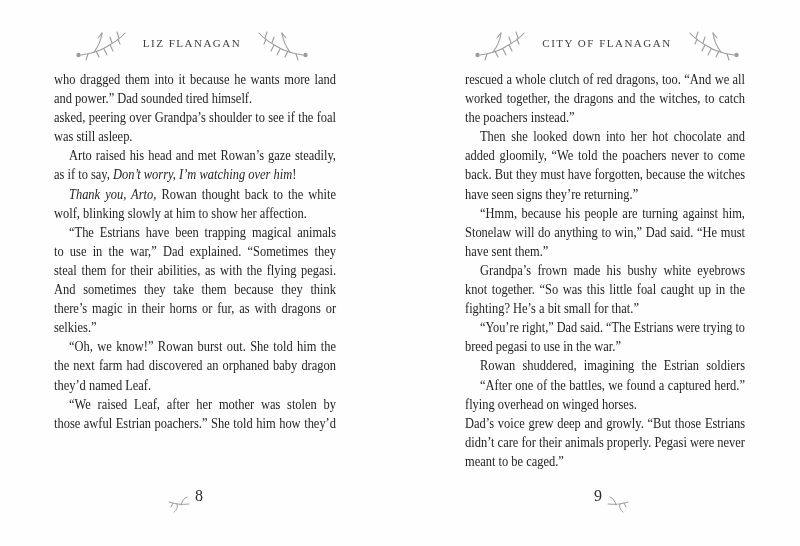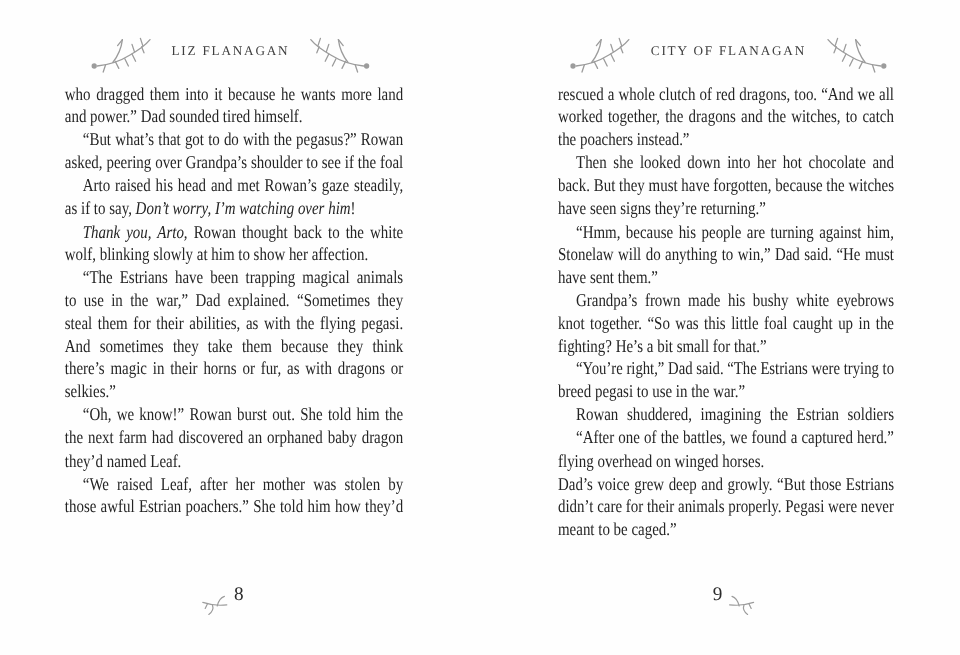--- a/index.html
+++ b/index.html
@@ -88,22 +88,22 @@
         </svg>
       <span class="head-title">LIZ FLANAGAN</span>
       <svg class="sprig mirrored" width="54" height="38" viewBox="0 0 54 38">
           <use href="#sprig-shape"></use>
         </svg>
     </header>
 
     <div class="text-col">
         <div class="line"><span class="fit" style="transform: scaleX(0.83); word-spacing: 1.88px;"><span>who dragged them into it because he wants more land</span></span></div>
         <div class="line"><span class="fit" style="transform: scaleX(0.83);"><span>and power.” Dad sounded tired himself.</span></span></div>
-        <div class="line ind"><span class="fit" style="transform: scaleX(0.83); word-spacing: 0.42px;"><span>“But what’s that got to do with the pegasus?” Rowan</span></span></div>
         <div class="line"><span class="fit" style="transform: scaleX(0.83); word-spacing: 0.17px;"><span>asked, peering over Grandpa’s shoulder to see if the foal</span></span></div>
+        <div class="line"><span class="fit" style="transform: scaleX(0.83);"><span>was still asleep.</span></span></div>
         <div class="line ind"><span class="fit" style="transform: scaleX(0.83); word-spacing: 1.12px;"><span>Arto raised his head and met Rowan’s gaze steadily,</span></span></div>
         <div class="line"><span class="fit" style="transform: scaleX(0.83);"><span>as if to say, </span><span class="it">Don’t worry, I’m watching over him</span><span>!</span></span></div>
         <div class="line ind"><span class="fit" style="transform: scaleX(0.83); word-spacing: 2.33px;"><span class="it">Thank you, Arto</span><span>, Rowan thought back to the white</span></span></div>
         <div class="line"><span class="fit" style="transform: scaleX(0.83);"><span>wolf, blinking slowly at him to show her affection.</span></span></div>
         <div class="line ind"><span class="fit" style="transform: scaleX(0.83); word-spacing: 3.35px;"><span>“The Estrians have been trapping magical animals</span></span></div>
         <div class="line"><span class="fit" style="transform: scaleX(0.83); word-spacing: 3.7px;"><span>to use in the war,” Dad explained. “Sometimes they</span></span></div>
         <div class="line"><span class="fit" style="transform: scaleX(0.83); word-spacing: 1.88px;"><span>steal them for their abilities, as with the flying pegasi.</span></span></div>
         <div class="line"><span class="fit" style="transform: scaleX(0.83); word-spacing: 5.51px;"><span>And sometimes they take them because they think</span></span></div>
         <div class="line"><span class="fit" style="transform: scaleX(0.83); word-spacing: 2.09px;"><span>there’s magic in their horns or fur, as with dragons or</span></span></div>
         <div class="line"><span class="fit" style="transform: scaleX(0.83);"><span>selkies.”</span></span></div>
@@ -131,20 +131,21 @@
       <svg class="sprig mirrored" width="54" height="38" viewBox="0 0 54 38">
           <use href="#sprig-shape"></use>
         </svg>
     </header>
 
     <div class="text-col">
         <div class="line"><span class="fit" style="transform: scaleX(0.83); word-spacing: 0.33px;"><span>rescued a whole clutch of red dragons, too. “And we all</span></span></div>
         <div class="line"><span class="fit" style="transform: scaleX(0.83); word-spacing: 1.42px;"><span>worked together, the dragons and the witches, to catch</span></span></div>
         <div class="line"><span class="fit" style="transform: scaleX(0.83);"><span>the poachers instead.”</span></span></div>
         <div class="line ind"><span class="fit" style="transform: scaleX(0.83); word-spacing: 2.94px;"><span>Then she looked down into her hot chocolate and</span></span></div>
+        <div class="line"><span class="fit" style="transform: scaleX(0.83); word-spacing: 1.99px;"><span>added gloomily, “We told the poachers never to come</span></span></div>
         <div class="line"><span class="fit" style="transform: scaleX(0.83); word-spacing: 0.03px;"><span>back. But they must have forgotten, because the witches</span></span></div>
         <div class="line"><span class="fit" style="transform: scaleX(0.83);"><span>have seen signs they’re returning.”</span></span></div>
         <div class="line ind"><span class="fit" style="transform: scaleX(0.83); word-spacing: 1.75px;"><span>“Hmm, because his people are turning against him,</span></span></div>
         <div class="line"><span class="fit" style="transform: scaleX(0.83); word-spacing: 0.68px;"><span>Stonelaw will do anything to win,” Dad said. “He must</span></span></div>
         <div class="line"><span class="fit" style="transform: scaleX(0.83);"><span>have sent them.”</span></span></div>
         <div class="line ind"><span class="fit" style="transform: scaleX(0.83); word-spacing: 3.78px;"><span>Grandpa’s frown made his bushy white eyebrows</span></span></div>
         <div class="line"><span class="fit" style="transform: scaleX(0.83); word-spacing: 1.78px;"><span>knot together. “So was this little foal caught up in the</span></span></div>
         <div class="line"><span class="fit" style="transform: scaleX(0.83);"><span>fighting? He’s a bit small for that.”</span></span></div>
         <div class="line ind"><span class="fit" style="transform: scaleX(0.8173);"><span>“You’re right,” Dad said. “The Estrians were trying to</span></span></div>
         <div class="line"><span class="fit" style="transform: scaleX(0.83);"><span>breed pegasi to use in the war.”</span></span></div>

